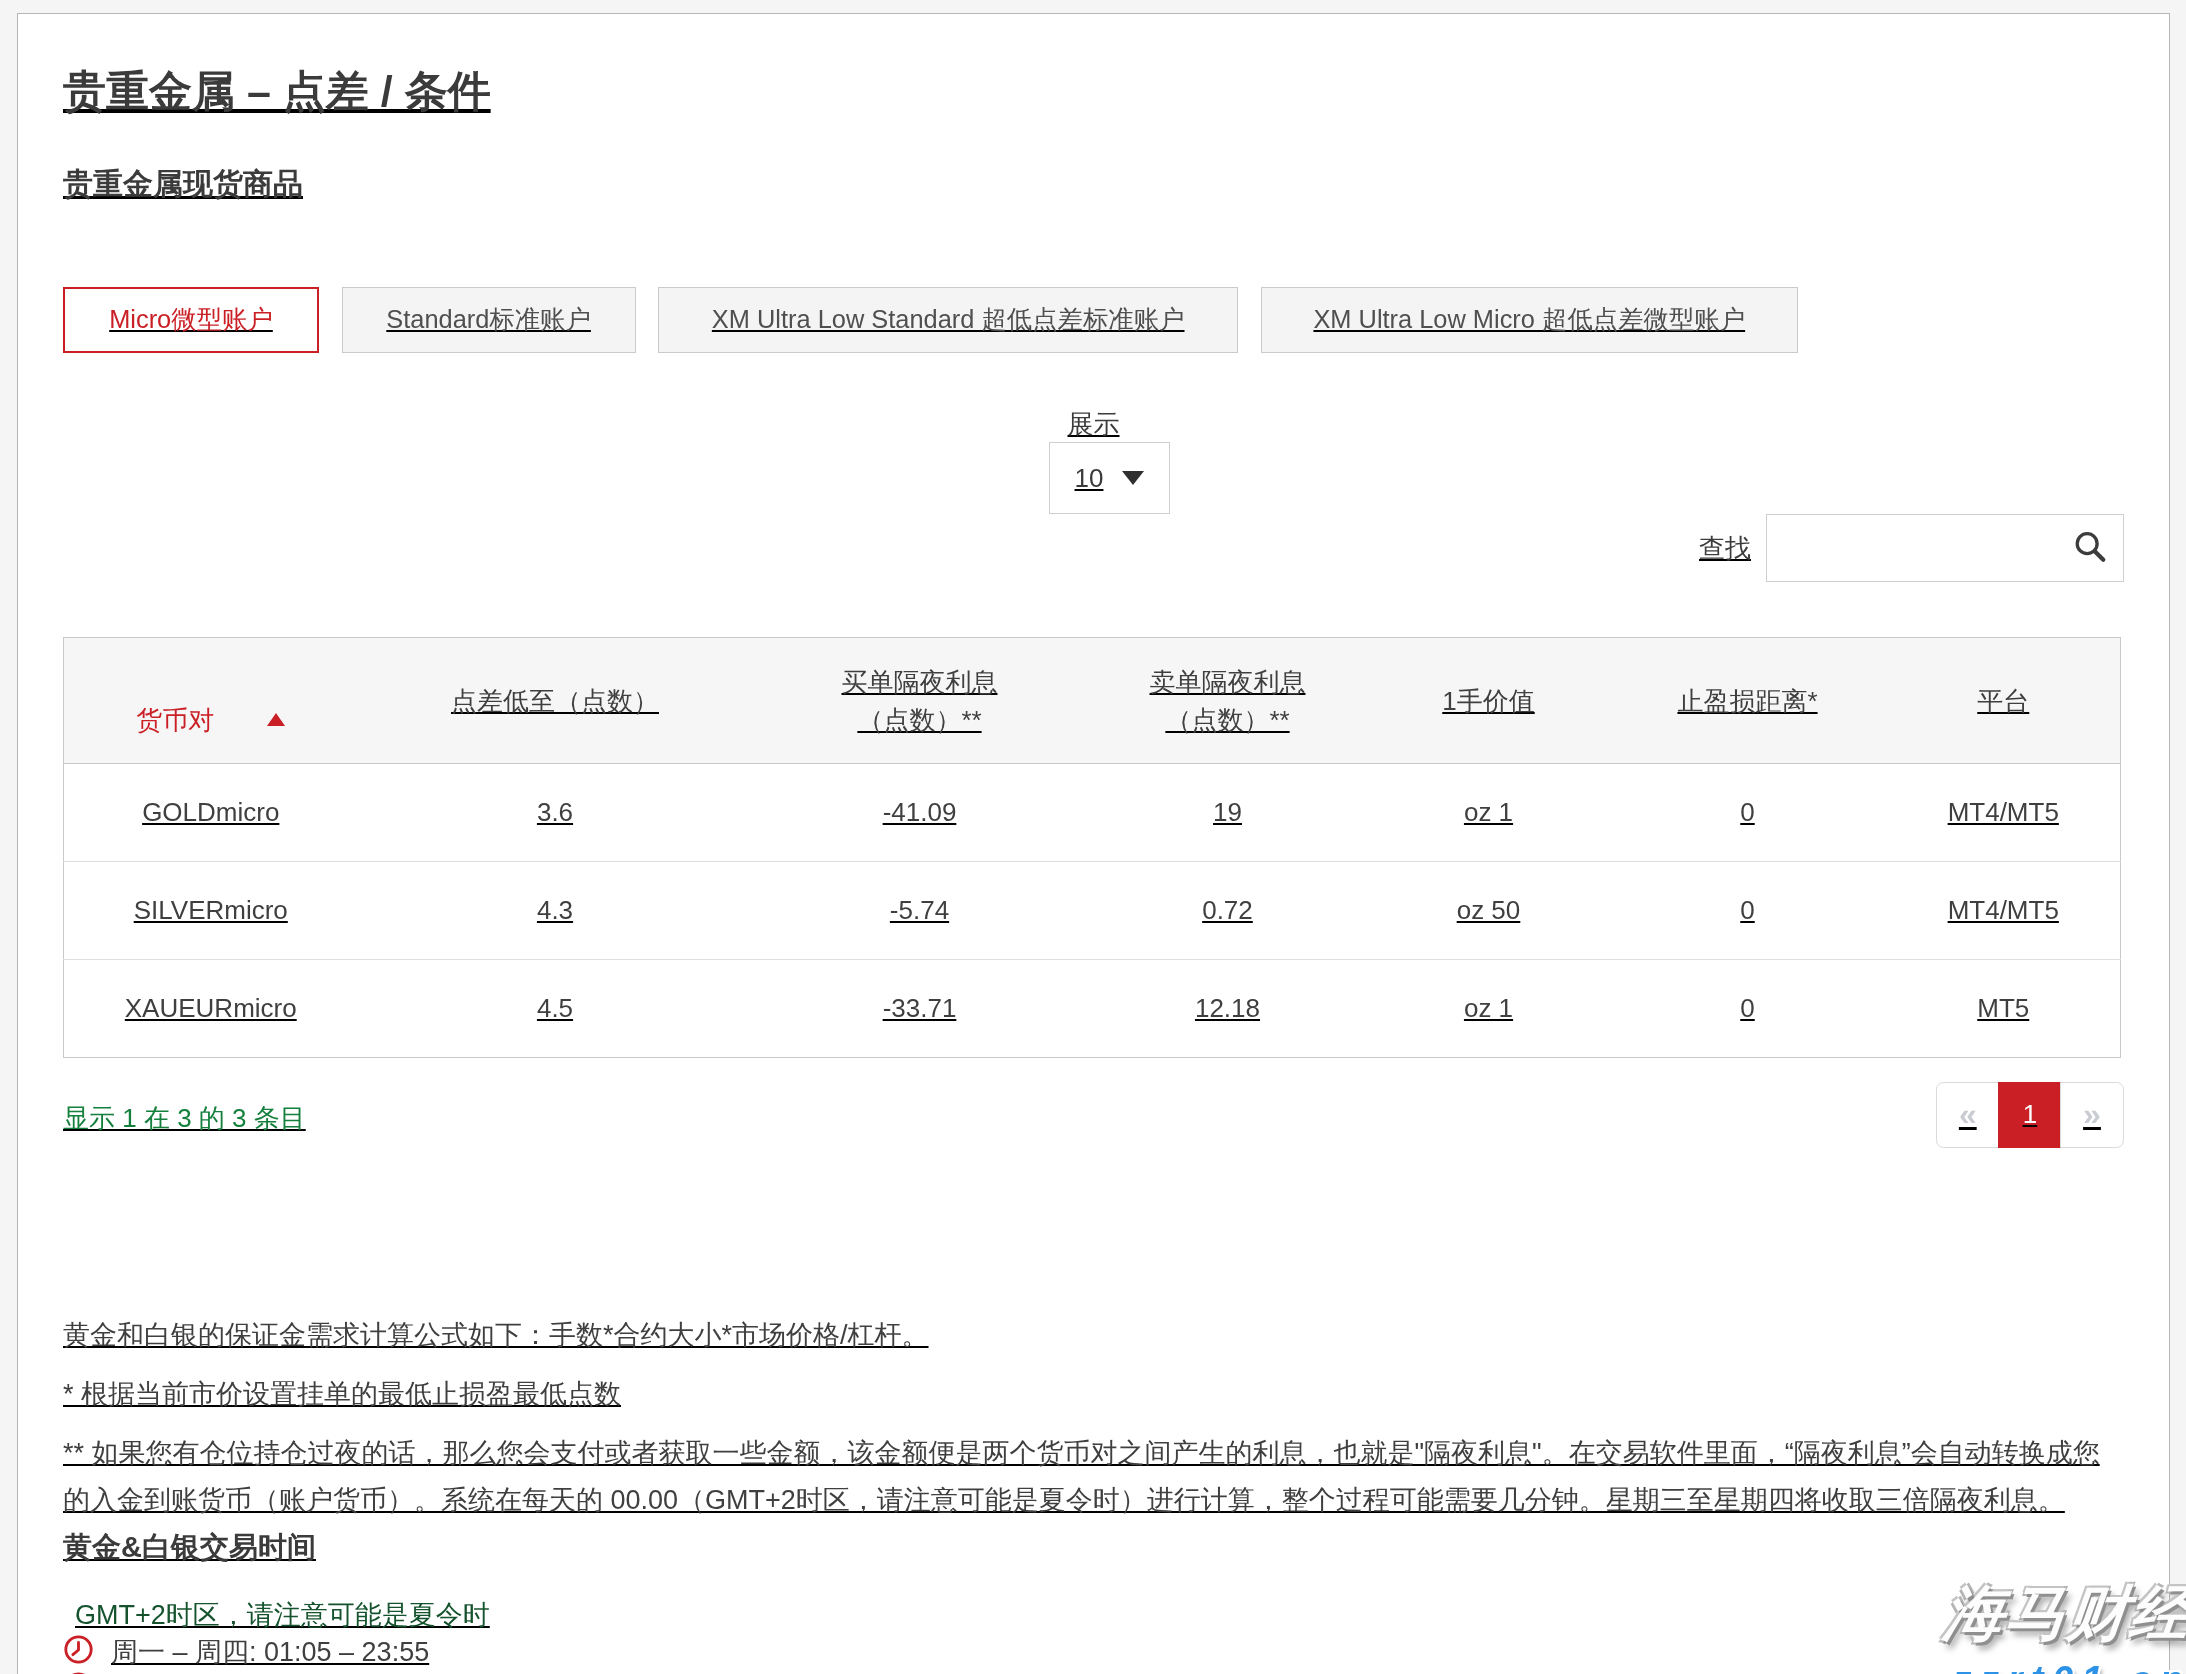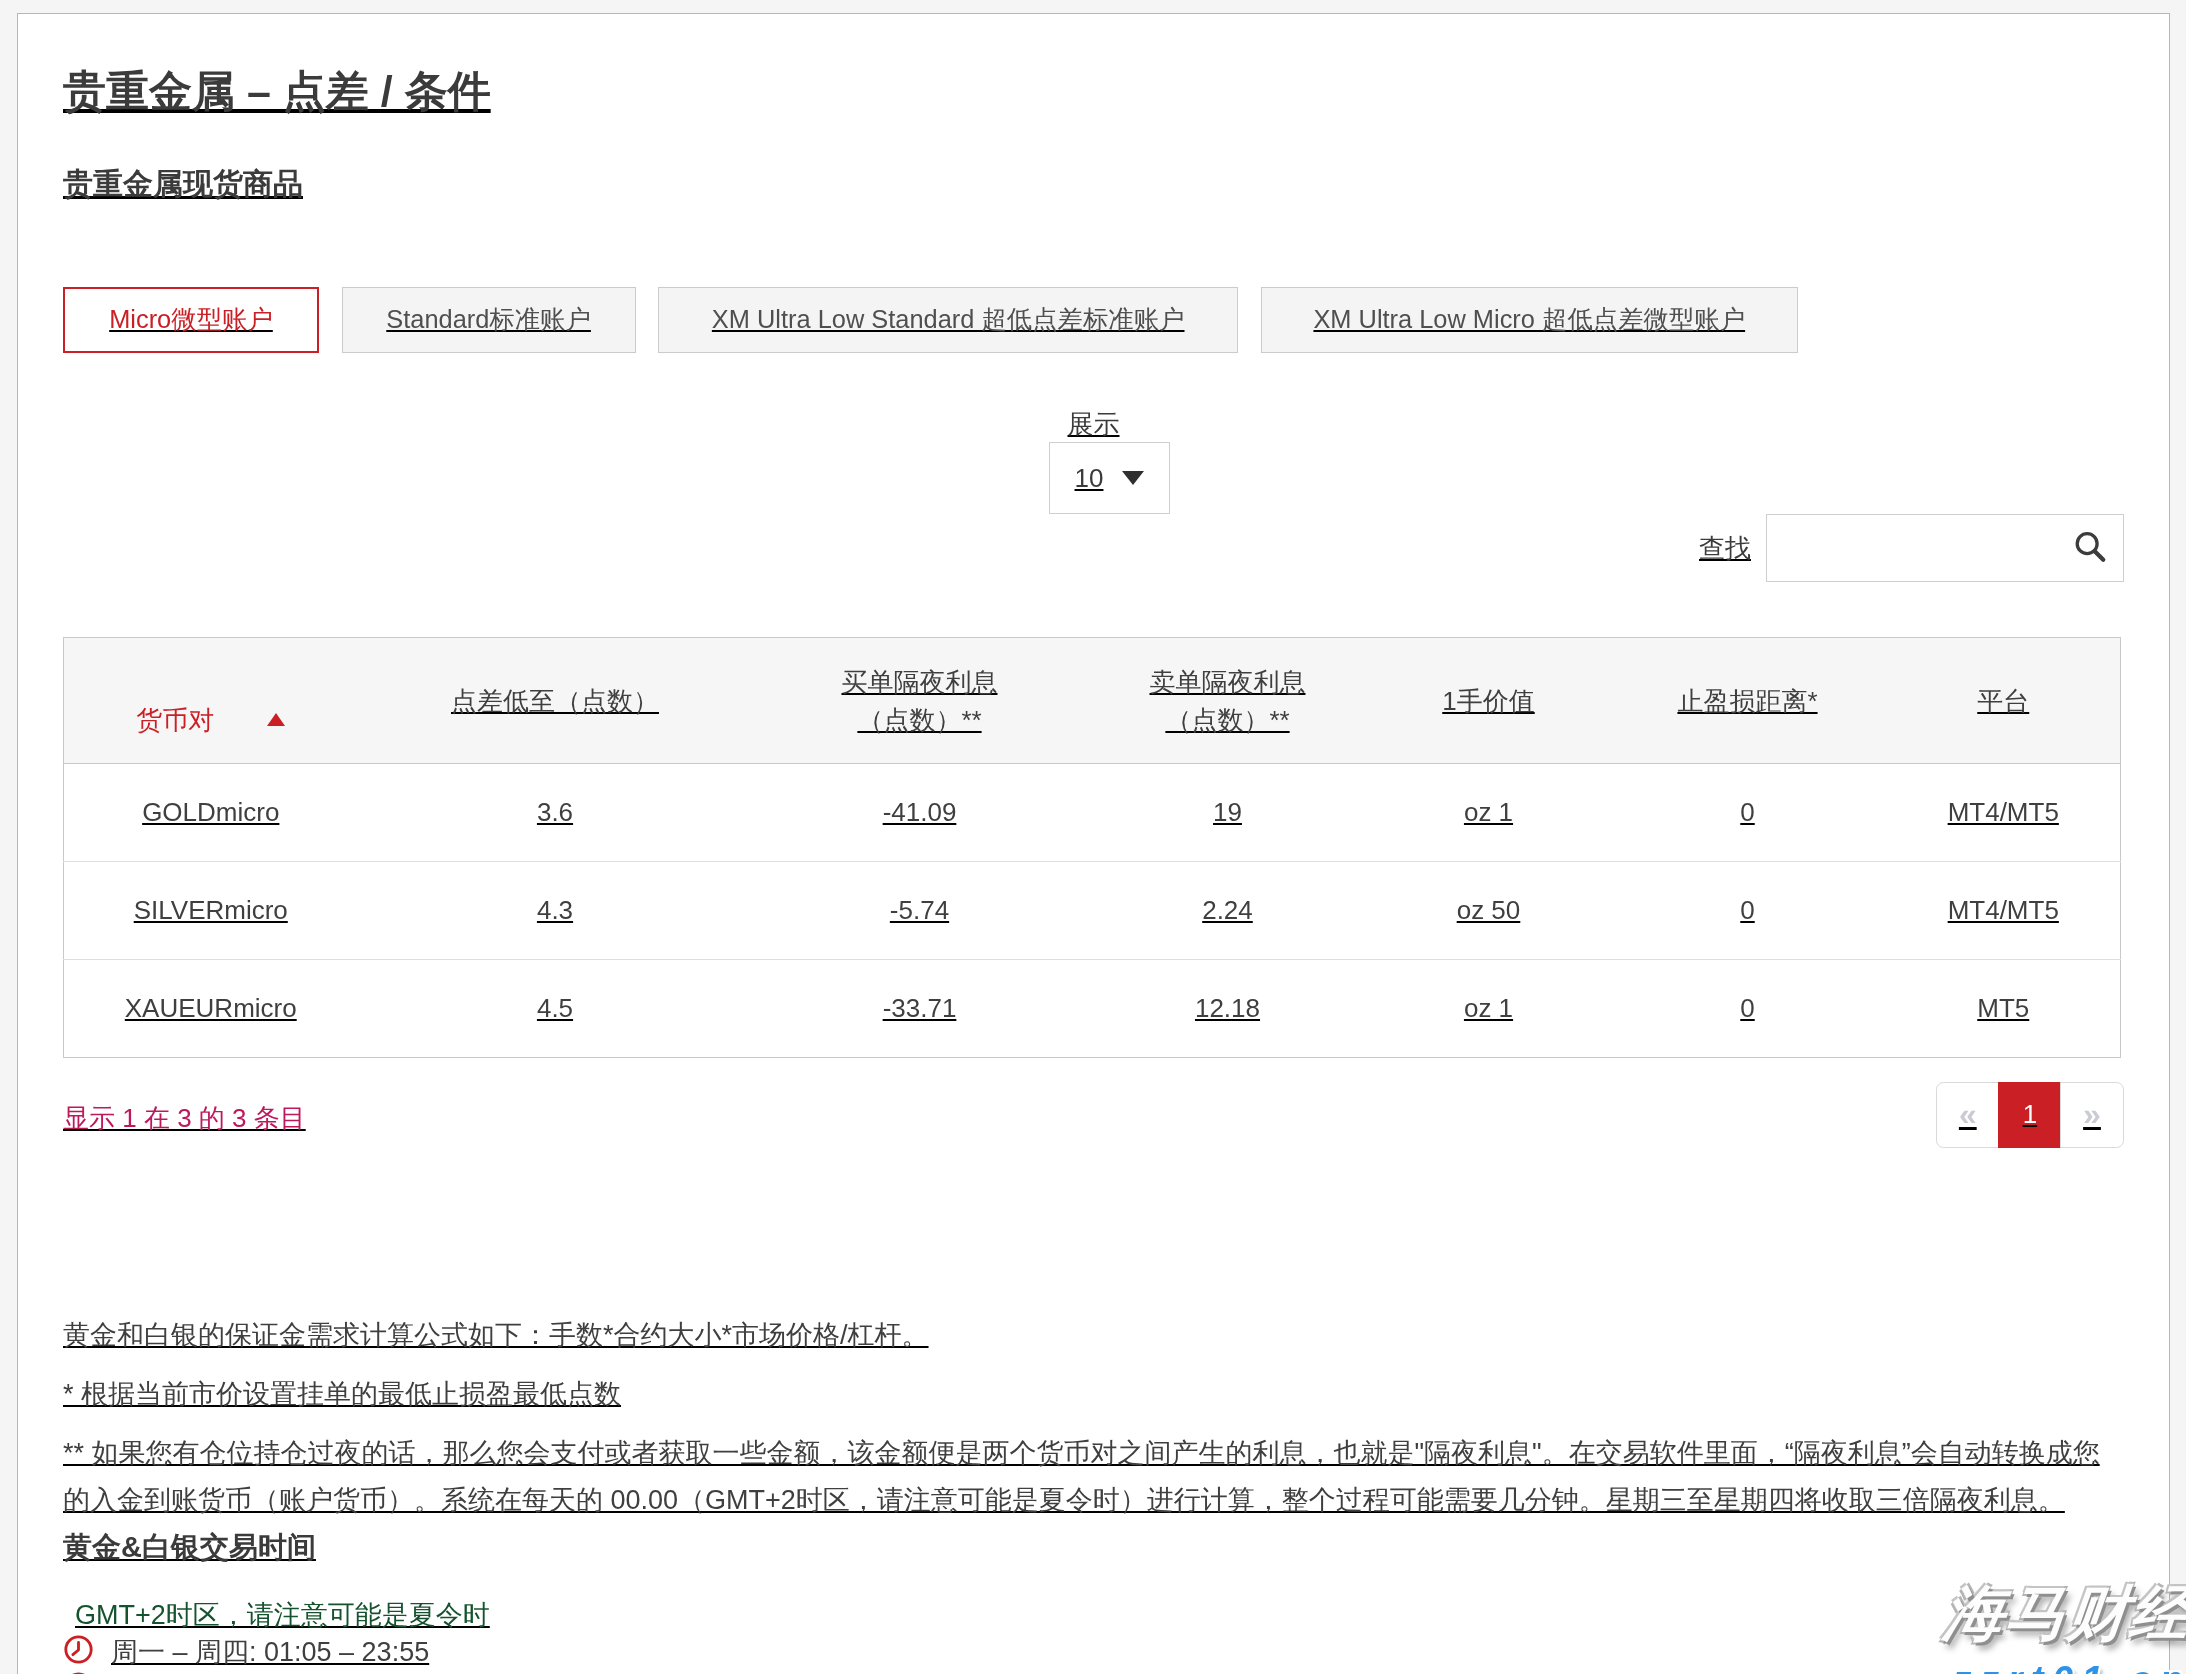--- a/index.html
+++ b/index.html
@@ -65,21 +65,21 @@
   .data-table tbody tr:last-child td { border-bottom:none; }
   .th-sorted { color:#ca1f25; }
   .th-sort-wrap { display:inline-flex; align-items:center; }
   .sort-asc-icon {
     width:0; height:0; margin-left:53px;
     border-left:9.4px solid transparent; border-right:9.4px solid transparent;
     border-bottom:13px solid #ca1f25;
   }
 
   .table-footer { margin-top:23.5px; display:flex; align-items:center; }
-  .entries-info { font-size:26px; color:#be185d;margin-top:7px; }
+  .entries-info { font-size:26px; color:#15803d;margin-top:7px; }
   .pagination { margin-left:auto; display:flex; }
   .page-btn {
     width:64px; height:66px; display:flex; align-items:center; justify-content:center;
     background:#fff; border:1.9px solid #d9d9d9; color:#c9ccd2; font-size:32px; font-weight:bold;
     cursor:pointer;
   }
   .page-btn.prev { border-radius:7.5px 0 0 7.5px; }
   .page-btn.next { border-radius:0 7.5px 7.5px 0; margin-left:-1.9px; }
   .page-btn.current {
     background:#ca1f25; border-color:#ca1f25; color:#ffffff;
@@ -183,21 +183,21 @@
             <td>-41.09</td>
             <td>19</td>
             <td>oz 1</td>
             <td>0</td>
             <td>MT4/MT5</td>
           </tr>
           <tr>
             <td>SILVERmicro</td>
             <td>4.3</td>
             <td>-5.74</td>
-            <td>2.24</td>
+            <td>0.72</td>
             <td>oz 50</td>
             <td>0</td>
             <td>MT4/MT5</td>
           </tr>
           <tr>
             <td>XAUEURmicro</td>
             <td>4.5</td>
             <td>-33.71</td>
             <td>12.18</td>
             <td>oz 1</td>

